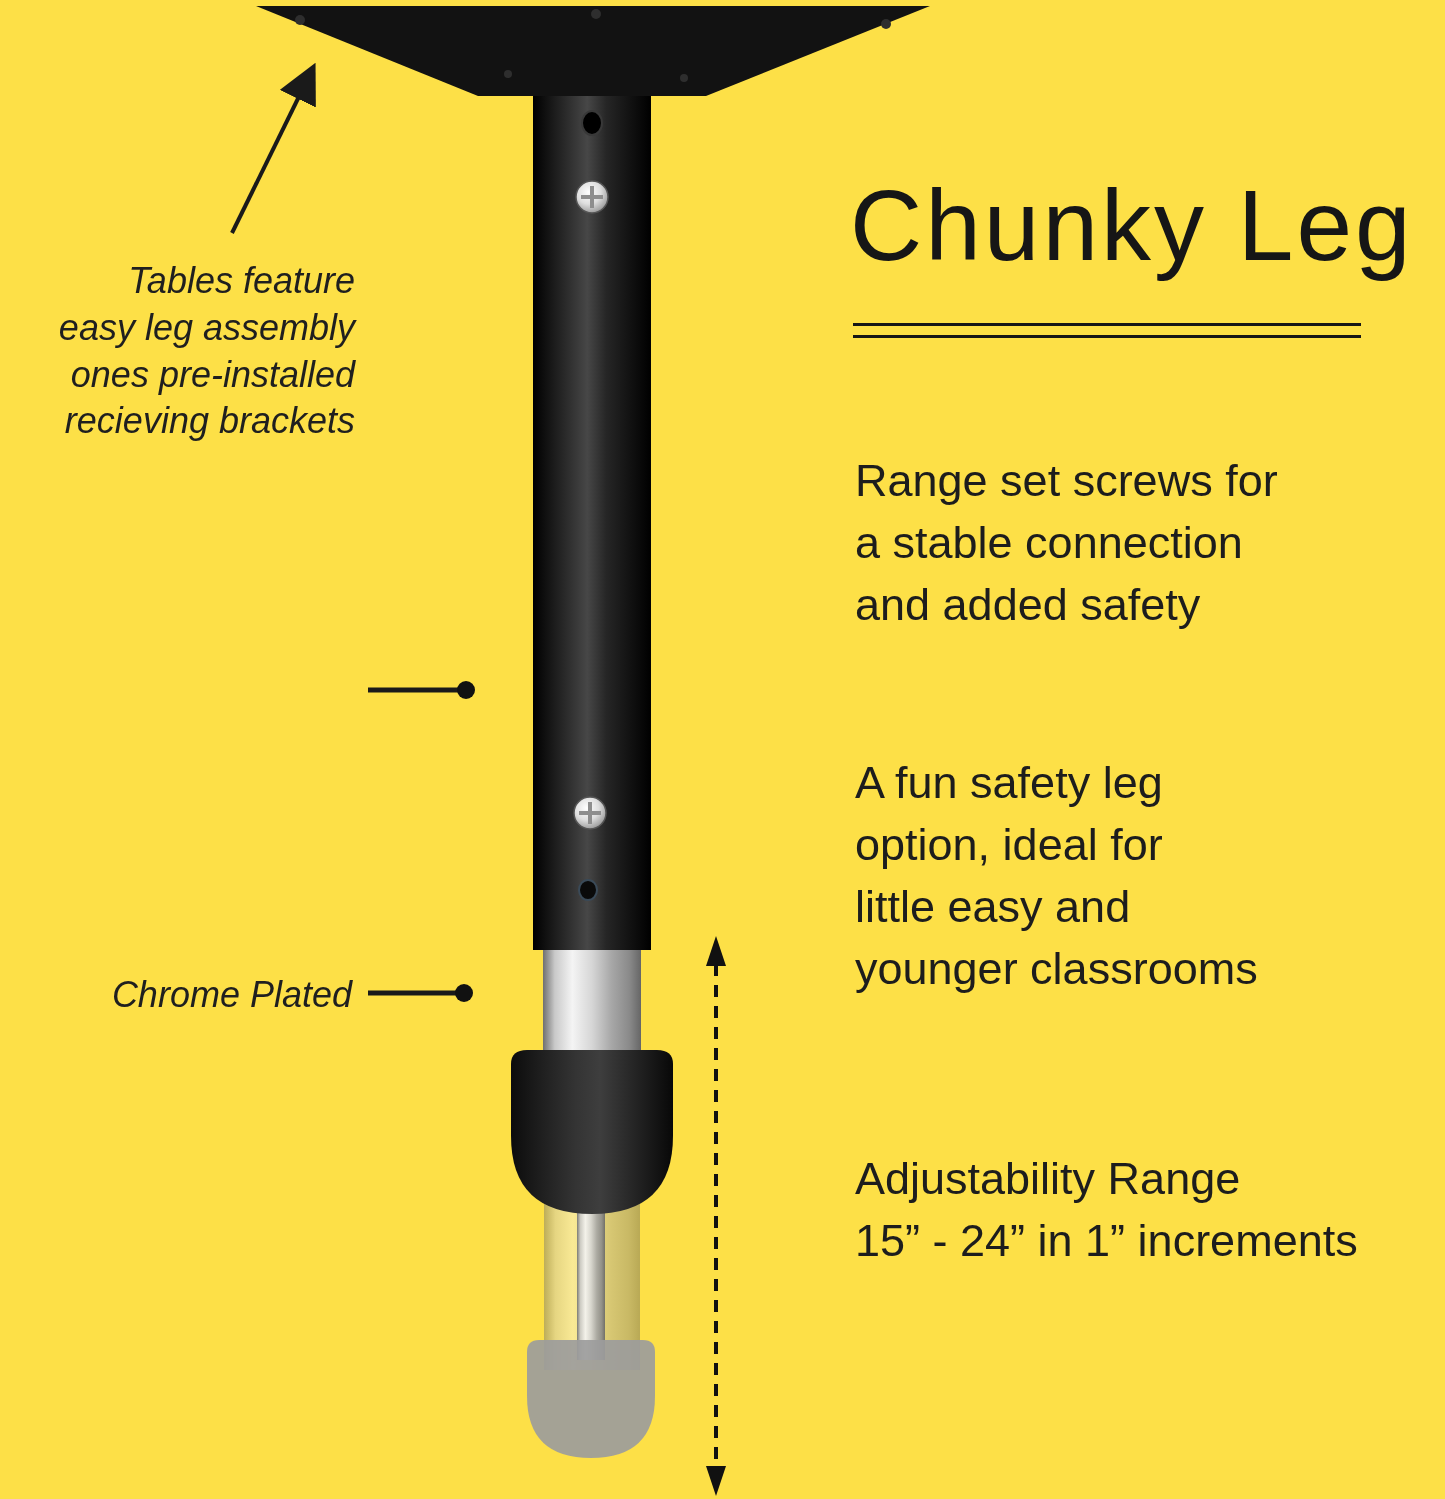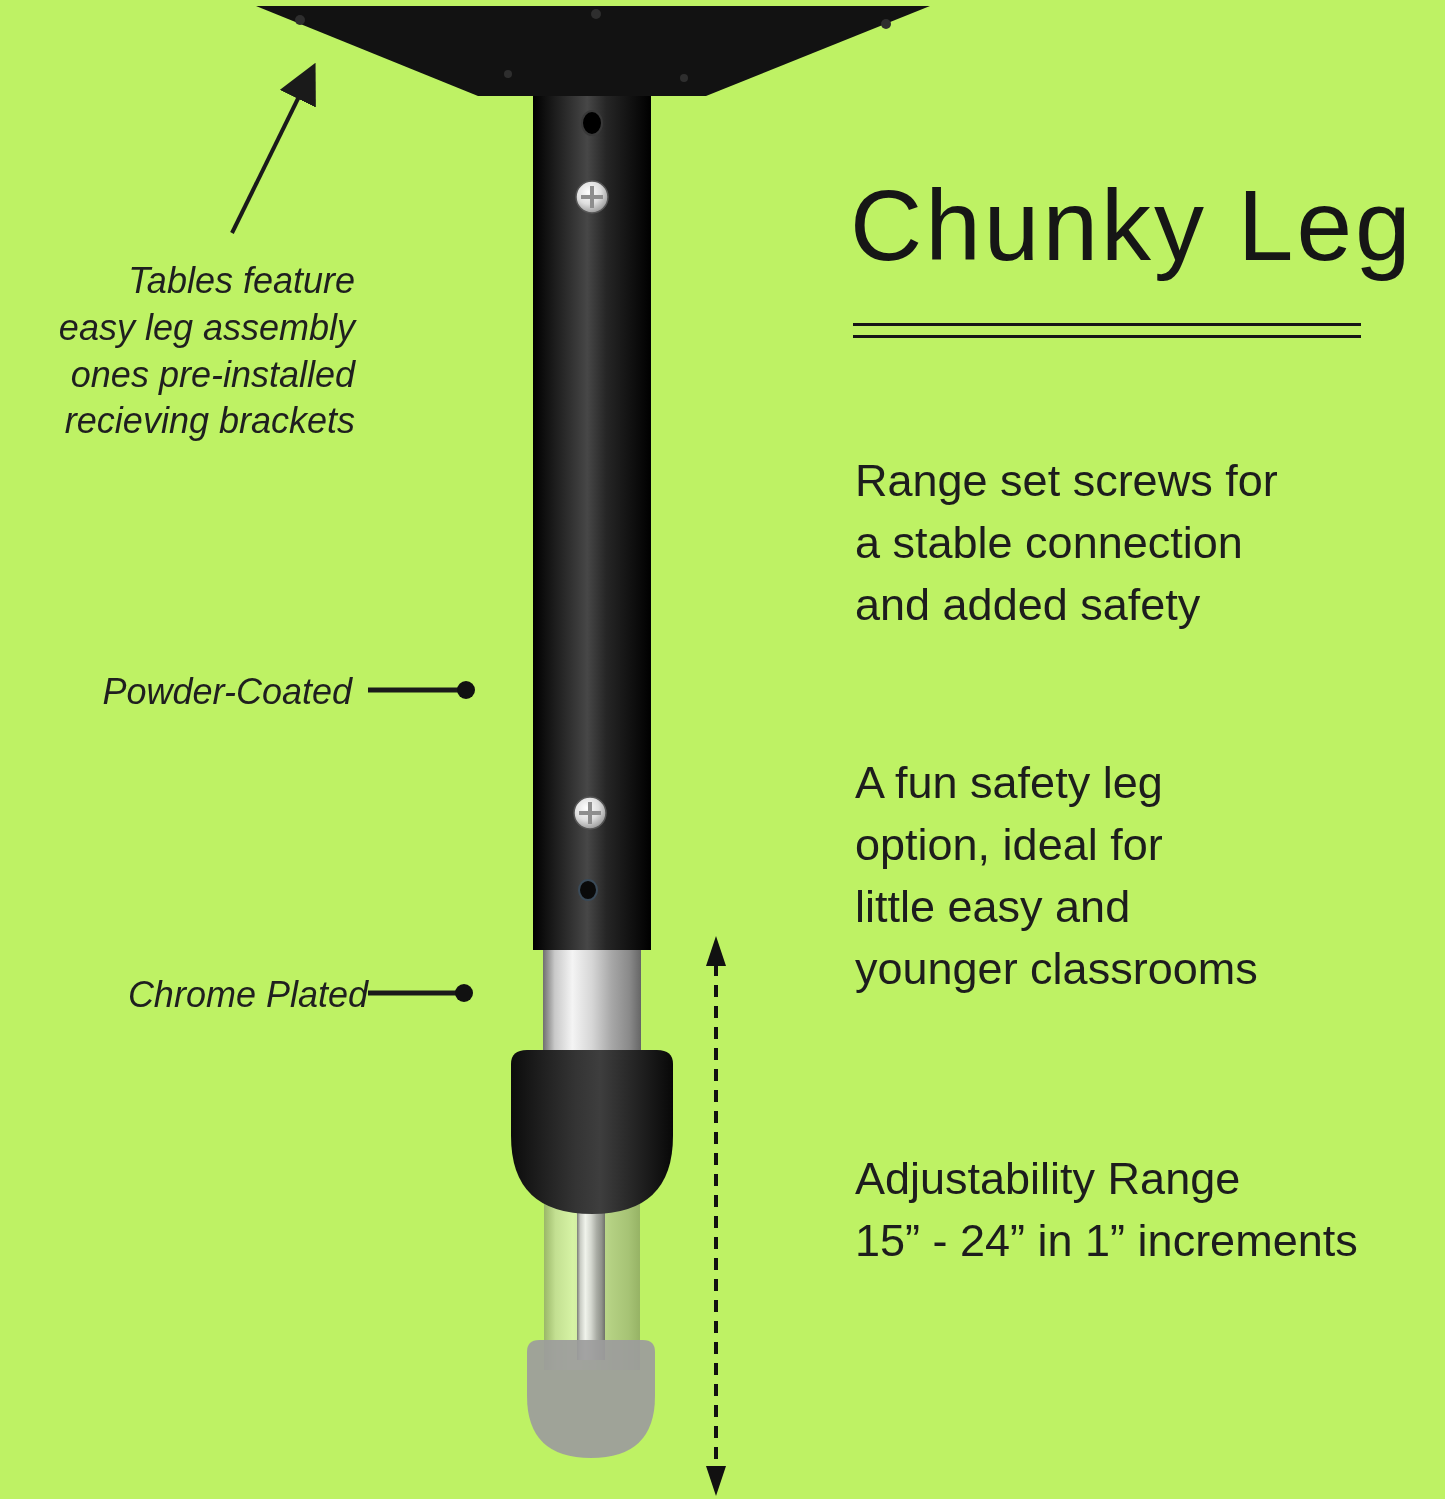--- a/index.html
+++ b/index.html
@@ -1,20 +1,20 @@
 <!DOCTYPE html>
 <html><head>
 <meta charset="utf-8">
 <style>
   html,body{margin:0;padding:0;background:#ffffff;}
   #canvas{
     position:relative;
     width:1445px;
     height:1499px;
-    background:#bef264;
+    background:#fde047;
     overflow:hidden;
     font-family:"Liberation Sans", sans-serif;
     color:#1d1d1d;
   }
   .abs{position:absolute;}
   svg{display:block;}
 
   
   .callout-text{
     font-style:italic;
@@ -24,21 +24,21 @@
     color:#1f1f1f;
     text-align:right;
   }
   .assembly-note{
     left:0px; top:258px; width:355px;
   }
   .powder-label{
     left:0px; top:669px; width:352px;
   }
   .chrome-label{
-    left:16px; top:972px; width:352px;
+    left:0px; top:972px; width:352px;
   }
 
   
   .title{
     left:850px; top:168px; width:595px;
     font-size:100px;
     font-weight:400;
     letter-spacing:3px;
     color:#161616;
     white-space:nowrap;
@@ -156,21 +156,20 @@
     </g>
   </svg>
 
   <div class="abs callout-text assembly-note">
     <div>Tables feature</div>
     <div>easy leg assembly</div>
     <div>ones pre-installed</div>
     <div>recieving brackets</div>
   </div>
 
-  <div class="abs callout-text powder-label">Powder-Coated</div>
 
   <div class="abs callout-text chrome-label">Chrome Plated</div>
 
   <div class="abs title">Chunky Leg</div>
 
   <div class="abs title-rule"></div>
 
   <div class="abs feature feature-1">
     <div>Range set screws for</div>
     <div>a stable connection</div>

